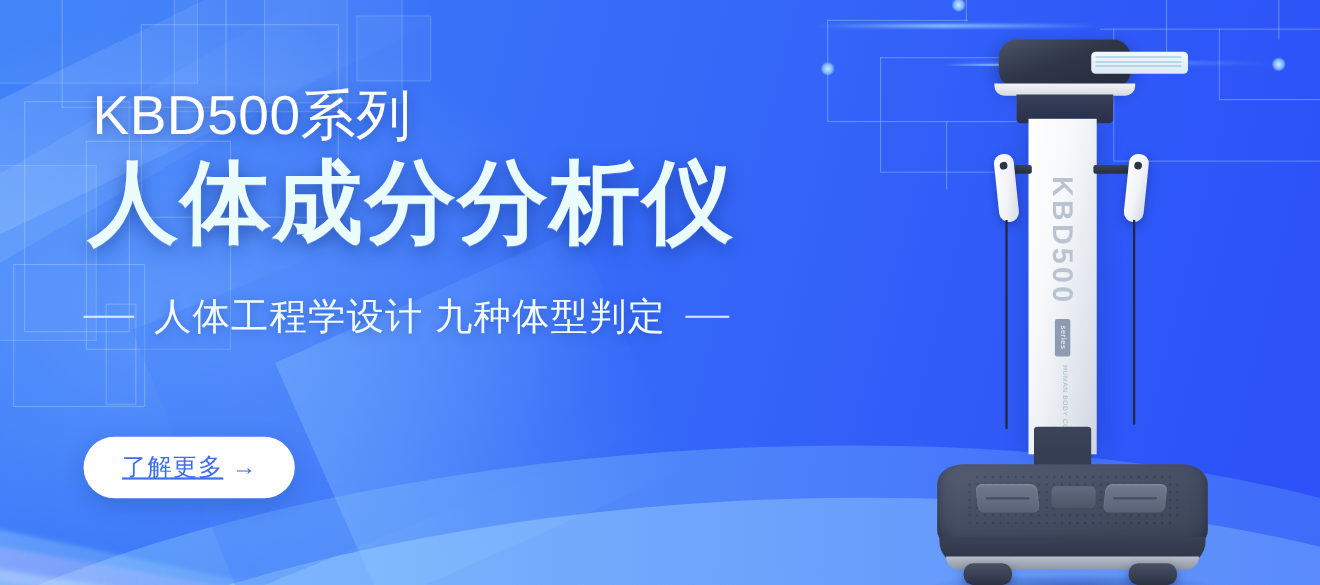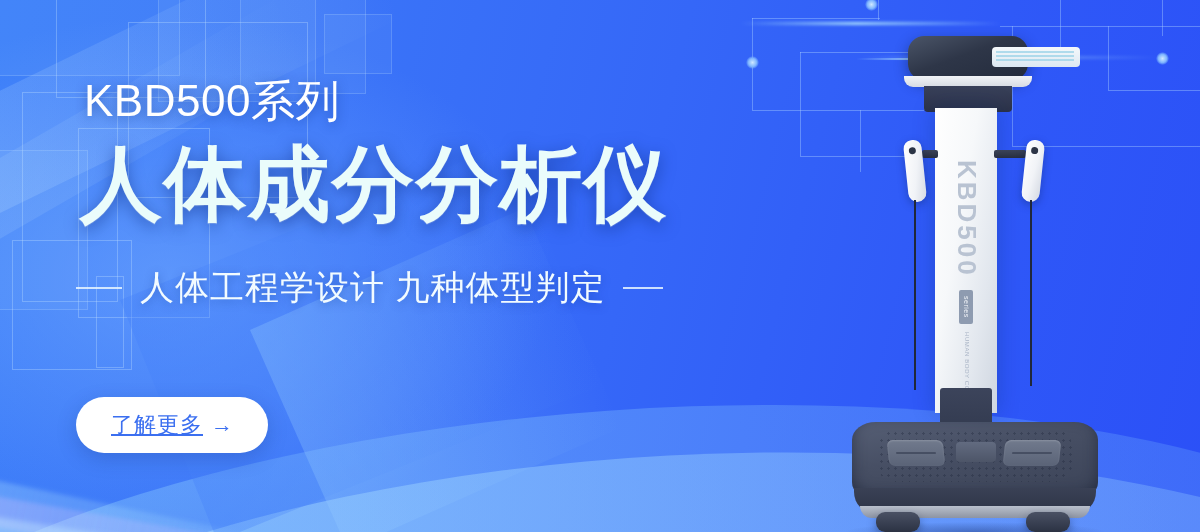--- a/index.html
+++ b/index.html
@@ -28,21 +28,21 @@
         filter:blur(.6px);}
   .glow.big{height:3px;filter:blur(1.6px);opacity:.85;}
 
   
   .ribbon{position:absolute;transform-origin:0 0;}
 
   
   .copy{position:absolute;left:0;top:0;width:700px;height:532px;}
   #kicker{
     position:absolute;left:84px;top:72px;
-    font-size:44px;font-weight:400;letter-spacing:.5px;color:#ffffff;
+    font-size:50px;font-weight:400;letter-spacing:.5px;color:#ffffff;
     text-shadow:0 2px 12px rgba(10,40,120,.45);
     white-space:nowrap;
     text-align:right;
   }
   #headline{
     position:absolute;left:80px;top:130px;
     font-size:82px;font-weight:bold;letter-spacing:2px;
     color:#eafcfb;
     text-shadow:0 4px 16px rgba(12,44,130,.55), 0 1px 0 rgba(255,255,255,.25);
     white-space:nowrap;

